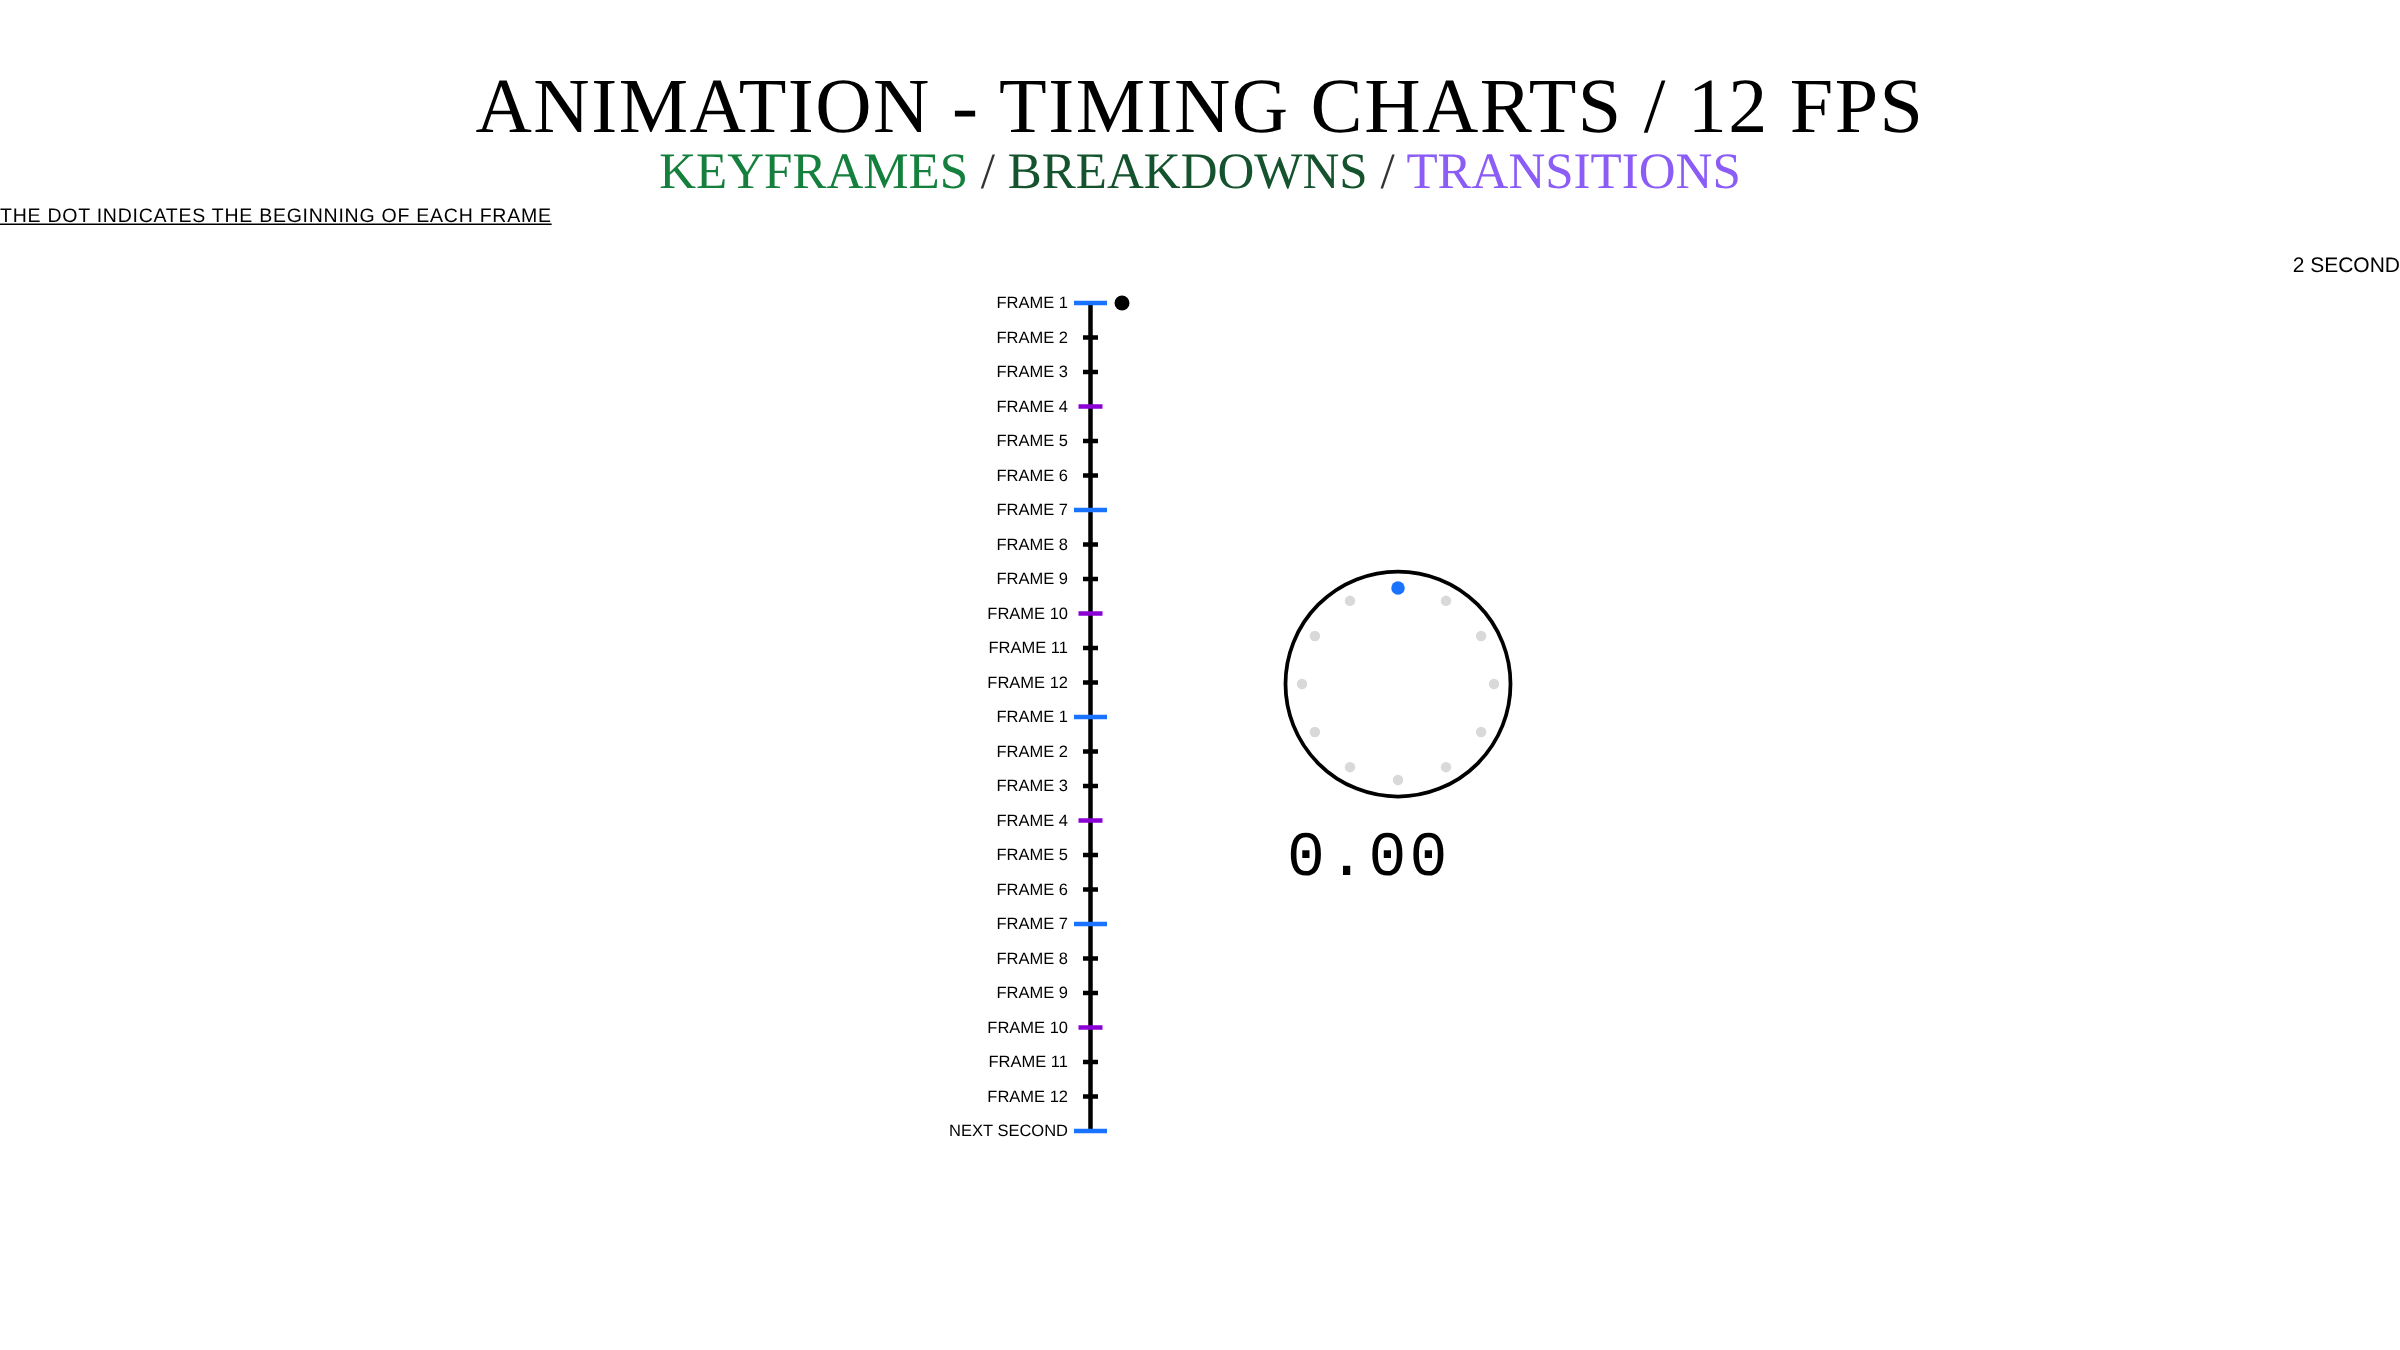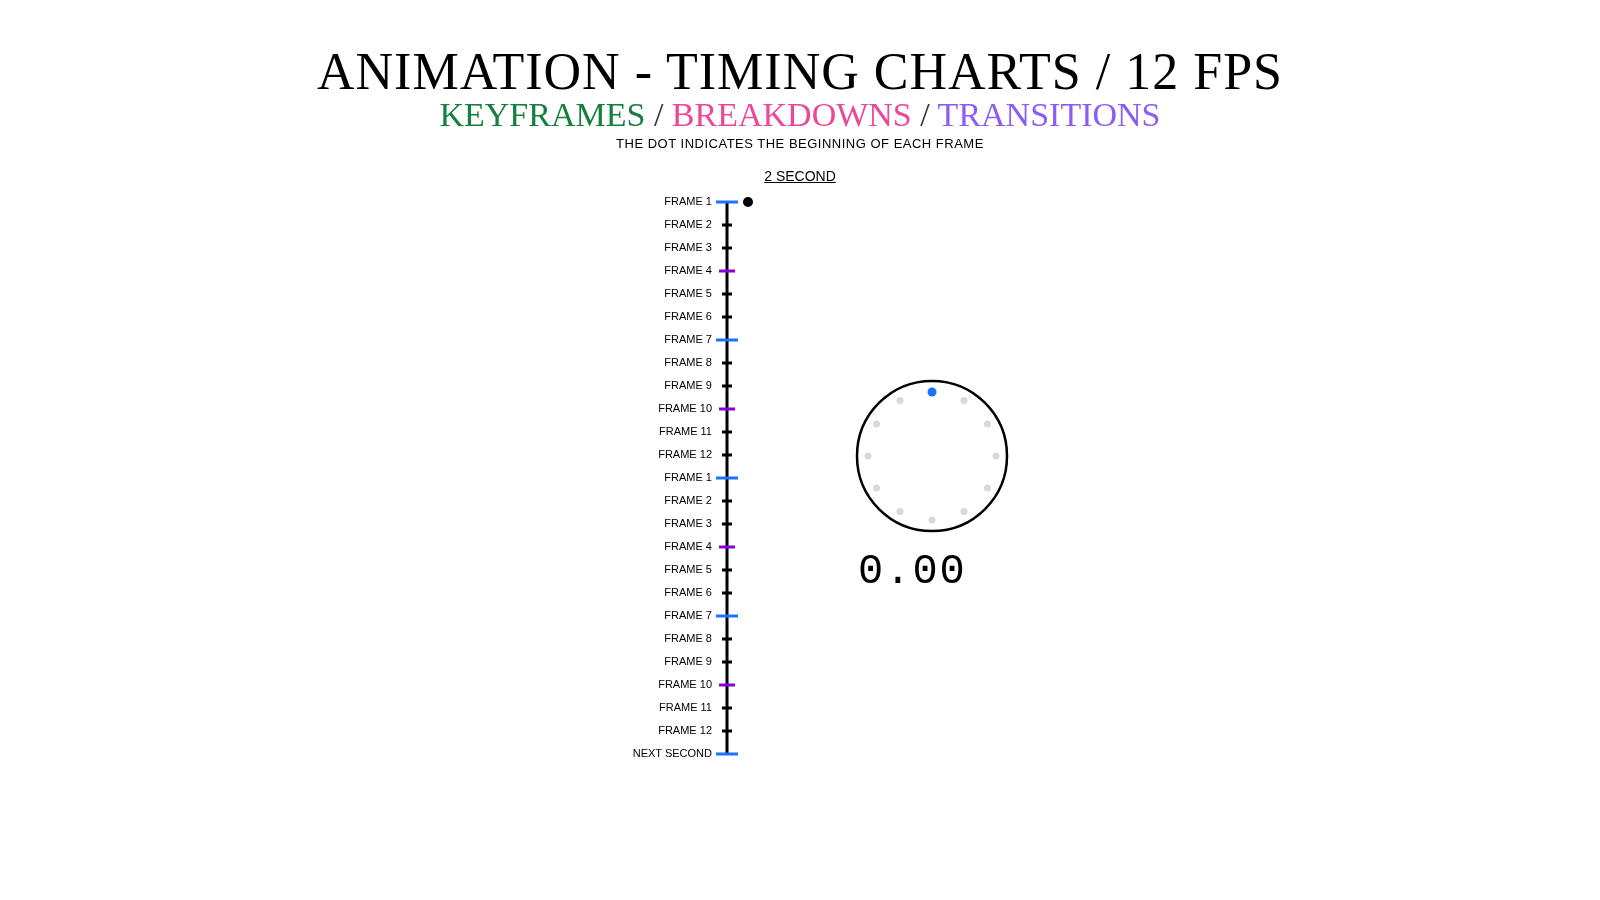--- a/index.html
+++ b/index.html
@@ -3,29 +3,29 @@
 <meta charset="utf-8">
 <style>
   html,body{margin:0;padding:0;width:1600px;height:900px;background:#fff;
     font-family:Georgia,'Times New Roman',serif;color:#000;}
   .page{position:relative;width:1600px;height:664px;}
   .title{position:absolute;left:0;right:0;top:42px;text-align:center;
     font-size:52px;letter-spacing:1px;font-weight:400;}
   .subtitle{position:absolute;left:0;right:0;top:96px;text-align:center;
     font-size:34px;font-weight:400;}
   .subtitle .kf{color:#15803d;}
-  .subtitle .bd{color:#ec4899;}
+  .subtitle .bd{color:#14532d;}
   .subtitle .tr{color:#8b5cf6;}
   .subtitle .sep{color:#333;}
-  .note{position:absolute;left:0;right:0;text-align:center;
-    font-family:Arial,Helvetica,sans-serif;font-size:13px;letter-spacing:0.5px;}
+  .note{position:absolute;left:0;right:0;text-align:left;
+    font-family:Arial,Helvetica,sans-serif;font-size:13px;letter-spacing:0.5px;text-decoration:underline;}
   .note1{top:136px;}
   .note2{top:150px;}
-  .duration{position:absolute;left:0;right:0;top:168px;text-align:center;
-    font-family:Arial,Helvetica,sans-serif;font-size:14px;text-decoration:underline;}
+  .duration{position:absolute;left:0;right:0;top:168px;text-align:right;
+    font-family:Arial,Helvetica,sans-serif;font-size:14px;}
   .svgwrap{position:absolute;left:0;top:0;}
   .frame-label{font-family:Arial,Helvetica,sans-serif;font-size:11px;
     text-anchor:end;dominant-baseline:middle;fill:#000;}
   .counter{position:absolute;left:858px;top:548px;
     font-family:'Courier New',monospace;font-size:42px;letter-spacing:2px;}
 </style>
 </head>
 <body>
 
 <div class="page">

